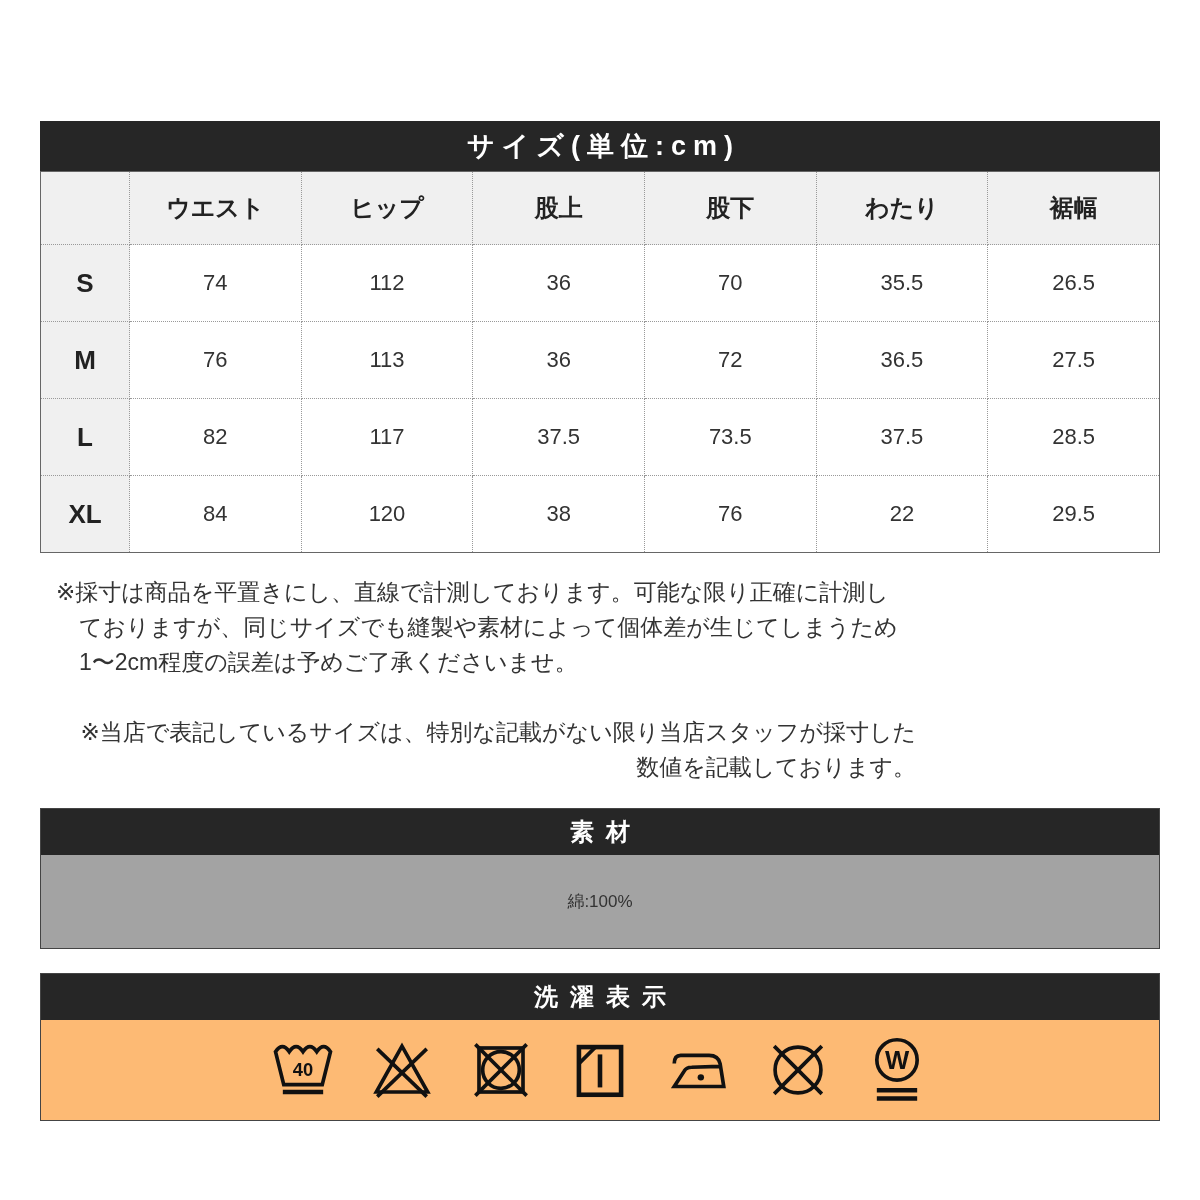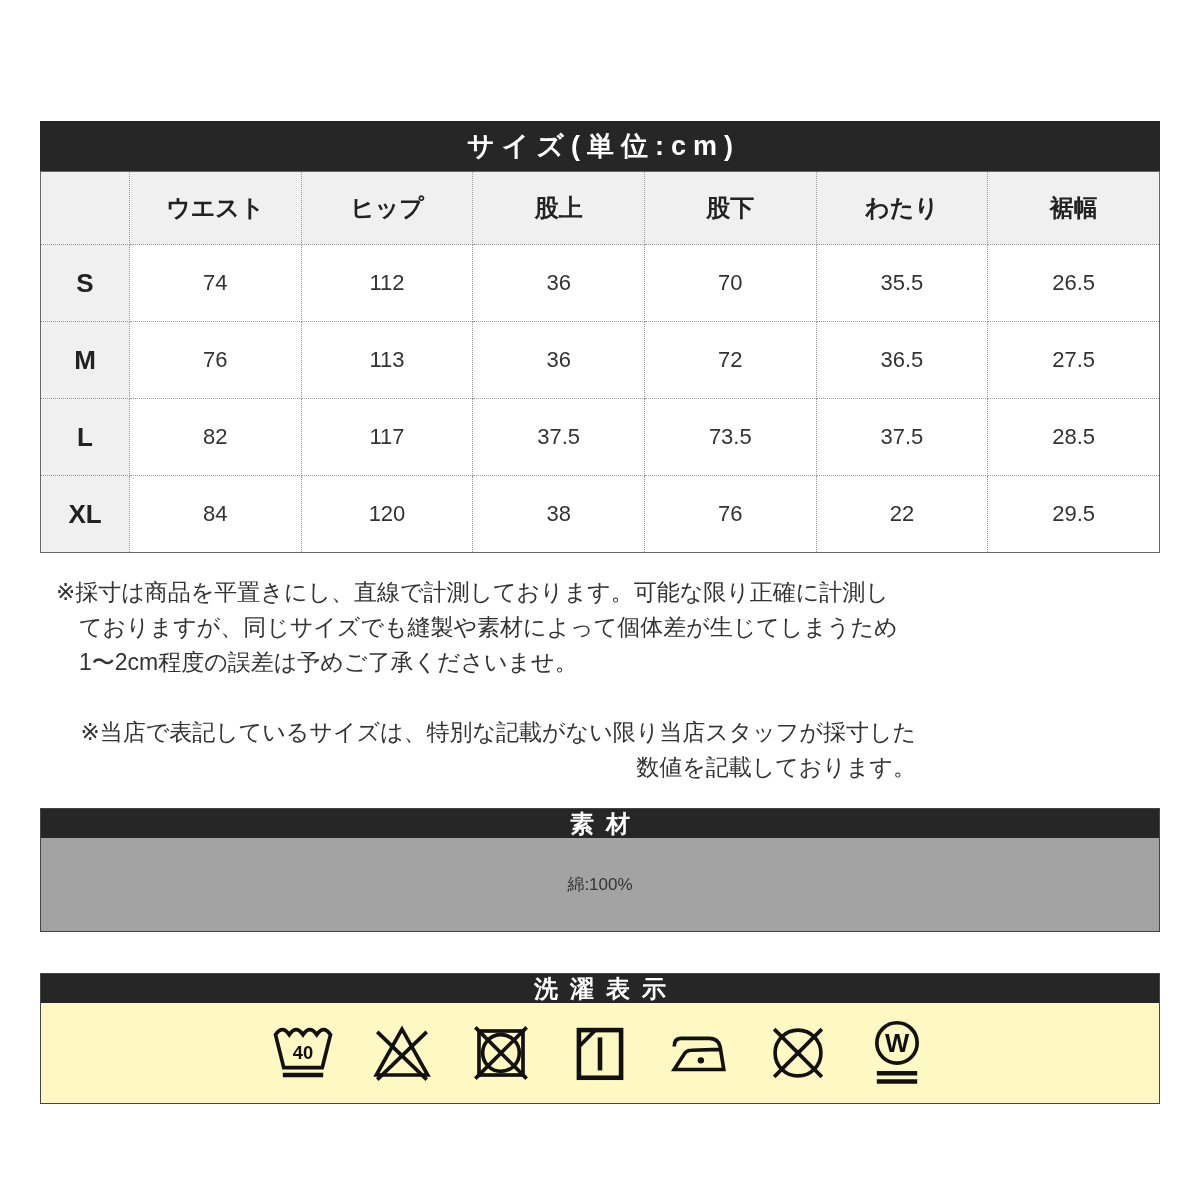--- a/index.html
+++ b/index.html
@@ -88,41 +88,41 @@
     white-space: pre-line;
     text-indent: -1em;
     padding-left: 1em;
   }
   .note + .note { margin-top: 35px; text-align: right; }
   
   .boxed { border: 1px solid var(--panel-border); }
   .material-panel { top: 800px; }
   .laundry-panel { top: 965px; }
   .boxed .bar {
-    height: 29px;
+    height: 46px;
     font-size: 24px;
     letter-spacing: 12px;
     padding-left: 12px;
   }
   .material-body {
     height: 93px;
     display: flex;
     align-items: center;
     justify-content: center;
     font-size: 17px;
     color: var(--text-color);
     background: #a3a3a3;
   }
   .laundry-body {
     height: 100px;
     display: flex;
     align-items: center;
     justify-content: center;
     gap: 33px;
-    background: #fef9c3;
+    background: #fdba74;
   }
   .care-icon { display: block; }
   .care-icon .s4 { fill: none; stroke: var(--icon-color); stroke-width: 4; }
   .care-icon .s5 { fill: none; stroke: var(--icon-color); stroke-width: 5; }
   .care-icon .dot { fill: var(--icon-color); stroke: none; }
   .care-icon text {
     font-family: "Liberation Sans", "DejaVu Sans", sans-serif;
     fill: var(--icon-color);
     stroke: none;
   }

